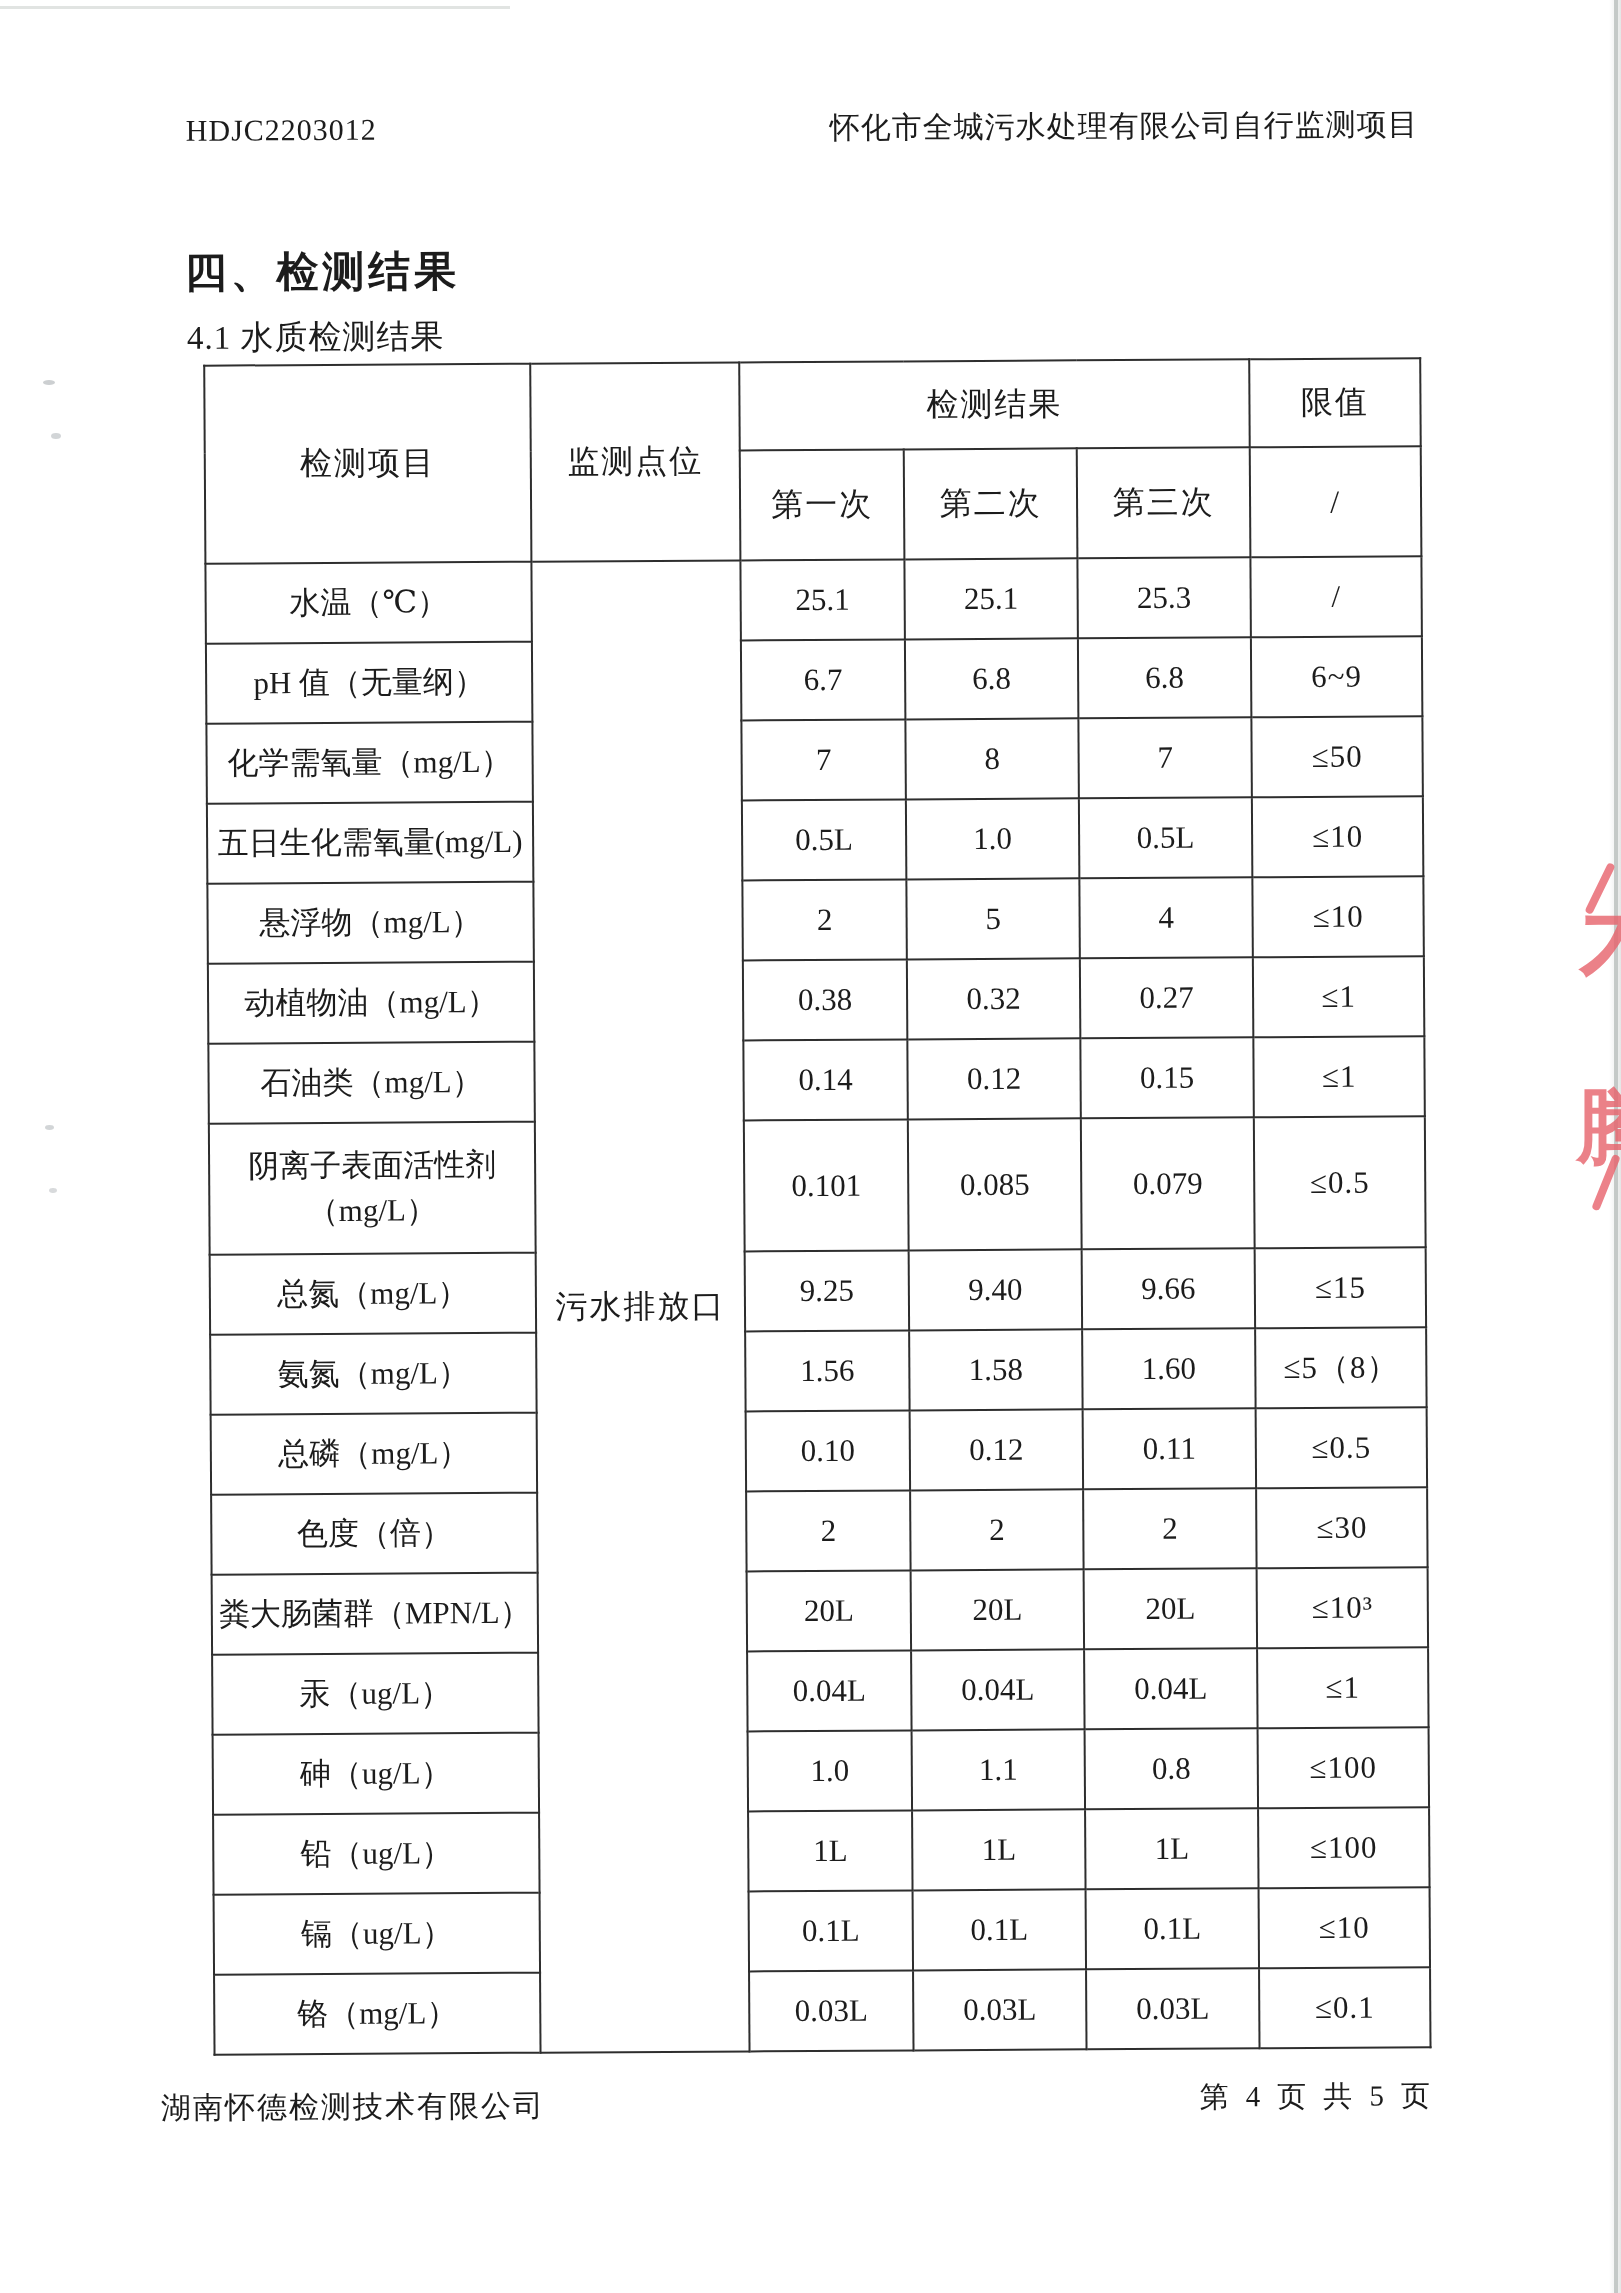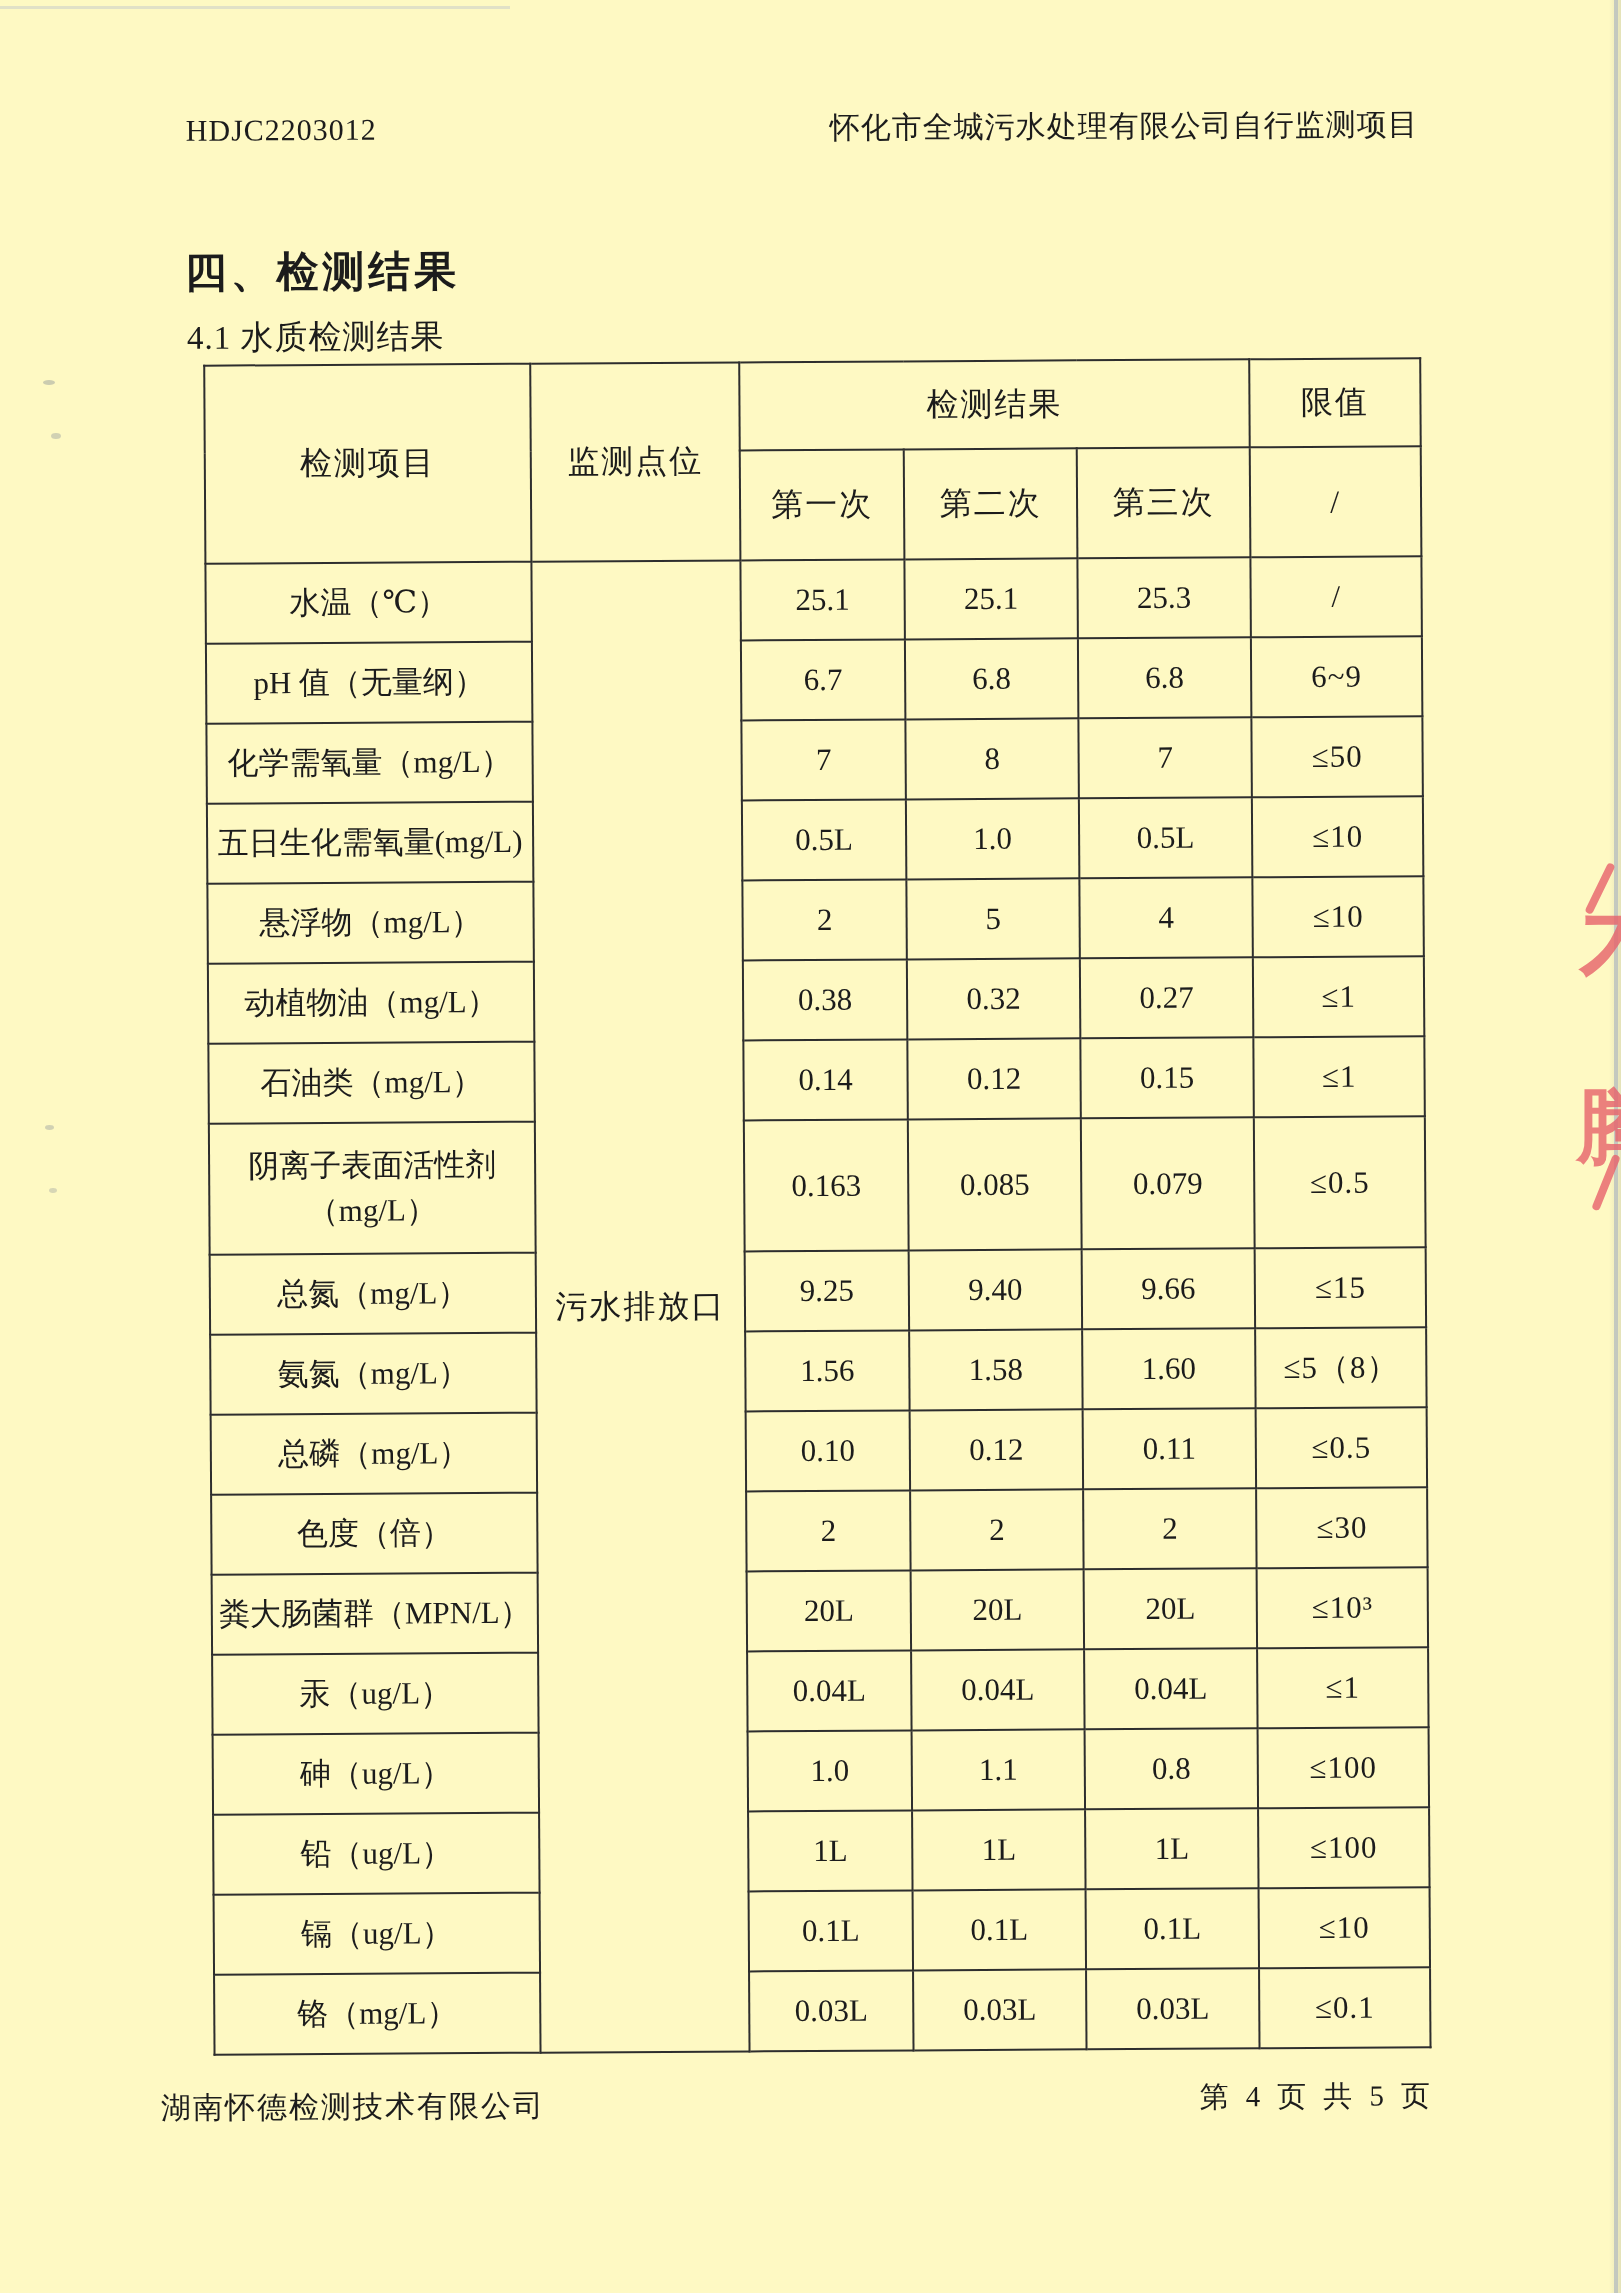--- a/index.html
+++ b/index.html
@@ -1,18 +1,18 @@
 <!DOCTYPE html>
 <html><head>
 <meta charset="utf-8">
 <style>
   html,body { margin:0; padding:0; background:#d9d9d6; }
   .page {
     position:relative; width:1621px; height:2294px; margin:0 auto;
-    background:#fef9c3; overflow:hidden;
+    background:#ffffff; overflow:hidden;
     font-family:"Liberation Serif","DejaVu Serif",serif; color:#1c1c1c;
   }
   .content { position:absolute; inset:0; transform:rotate(-0.35deg); transform-origin:50% 50%; }
 
   .hdr-left  { position:absolute; left:192px; top:110px; font-size:30px; letter-spacing:1px; }
   .hdr-right { position:absolute; right:196px; top:108px; font-size:30px; letter-spacing:1px; }
 
   .sec-title {
     position:absolute; left:190px; top:241px; margin:0;
     font-family:"Liberation Sans","DejaVu Sans",sans-serif;
@@ -145,21 +145,21 @@
           <tr>
             <td class="c-item">石油类（mg/L）</td>
             <td class="c-val">0.14</td>
             <td class="c-val">0.12</td>
             <td class="c-val">0.15</td>
             <td class="c-limit">≤1</td>
           </tr>
           <tr class="tall">
             <td class="c-item">阴离子表面活性剂
 （mg/L）</td>
-            <td class="c-val">0.163</td>
+            <td class="c-val">0.101</td>
             <td class="c-val">0.085</td>
             <td class="c-val">0.079</td>
             <td class="c-limit">≤0.5</td>
           </tr>
           <tr>
             <td class="c-item">总氮（mg/L）</td>
             <td class="c-val">9.25</td>
             <td class="c-val">9.40</td>
             <td class="c-val">9.66</td>
             <td class="c-limit">≤15</td>

